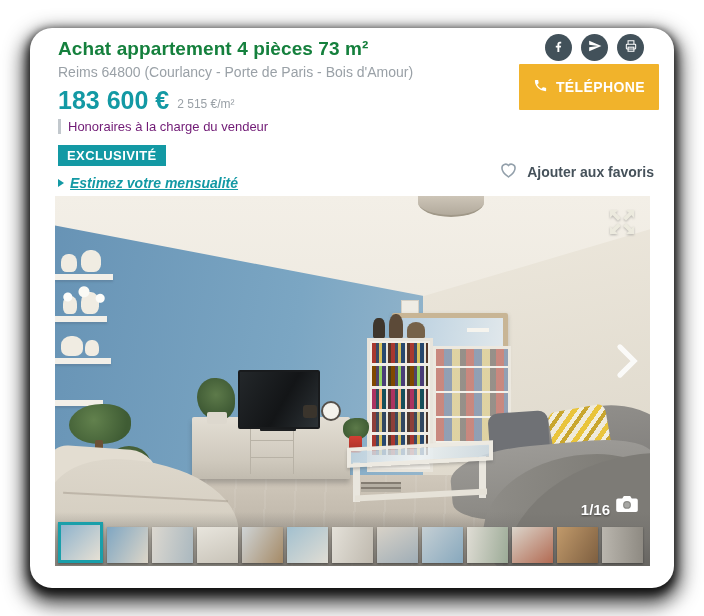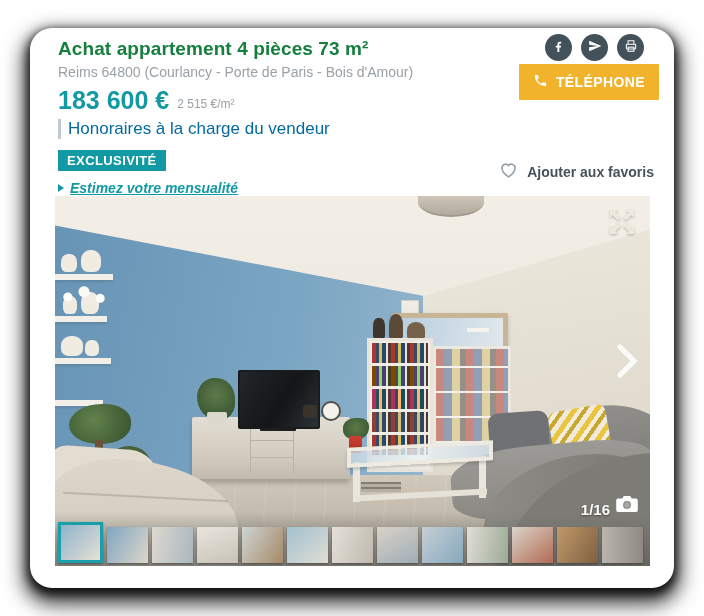--- a/index.html
+++ b/index.html
@@ -8,31 +8,31 @@
     border-radius:22px;box-shadow:0 10px 20px 6px rgba(5,5,5,0.78),0 4px 10px 2px rgba(0,0,0,0.8);}
   .card-inner{position:relative;width:100%;height:100%;}
 
   
   .header-left{position:absolute;left:28px;top:10px;width:430px;}
   .title{font-size:19px;font-weight:700;color:#15803d;margin:0 0 4px 0;letter-spacing:.1px;}
   .location{font-size:14px;color:#9aa1a7;margin:0 0 8px 0;}
   .price-row{display:flex;align-items:flex-end;gap:8px;margin:0 0 6px 0;}
   .price{font-size:25px;font-weight:800;color:#1399a4;line-height:1;}
   .sqm{font-size:12px;color:#9aa1a7;padding-bottom:2px;}
-  .fees{font-size:17px;color:#0369a1;border-left:3px solid #c2c8cd;padding-left:7px;margin:0 0 11px 0;}
+  .fees{font-size:13px;color:#701a75;border-left:3px solid #c2c8cd;padding-left:7px;margin:0 0 11px 0;}
   .badge{display:inline-block;background:#1399a4;color:#fff;font-size:13px;font-weight:700;
     padding:3px 9px;letter-spacing:.4px;margin:0 0 9px 0;}
   .estimate{display:flex;align-items:center;gap:6px;cursor:pointer;font-style:italic;}
   .tri{width:0;height:0;border-left:6px solid #1399a4;border-top:4px solid transparent;border-bottom:4px solid transparent;}
   .estimate-label{font-size:14px;font-weight:700;color:#1399a4;text-decoration:underline;}
 
   .share-row{position:absolute;top:6px;right:30px;display:flex;gap:9px;}
   .share-circle{width:27px;height:27px;border-radius:50%;background:#42515a;display:flex;
     align-items:center;justify-content:center;cursor:pointer;}
-  .phone-btn{position:absolute;top:36px;right:15px;width:140px;height:36px;background:#f1b32b;
+  .phone-btn{position:absolute;top:36px;right:15px;width:140px;height:46px;background:#f1b32b;
     display:flex;align-items:center;justify-content:center;gap:8px;cursor:pointer;border-radius:1px;}
   .phone-label{font-size:14px;font-weight:800;color:#fff;letter-spacing:.4px;}
   .favorite{position:absolute;top:131px;right:20px;display:flex;align-items:center;gap:8px;cursor:pointer;}
   .favorite-label{font-size:14px;font-weight:700;color:#46525b;}
 
   
   .photo{position:absolute;left:25px;top:168px;width:595px;height:370px;overflow:hidden;background:#7ea7c3;}
   .scene,.scene div{position:absolute;}
   .sc-blue{inset:0;background:linear-gradient(100deg,#6793b5 0%,#7ba6c3 40%,#a4bfd1 78%,#b9cdd9 100%);}
   .sc-ceiling{inset:0;background:linear-gradient(#f3efe7,#e3ded2);

